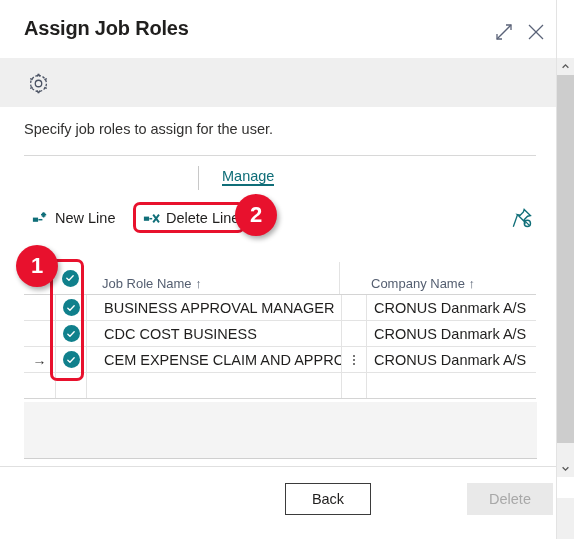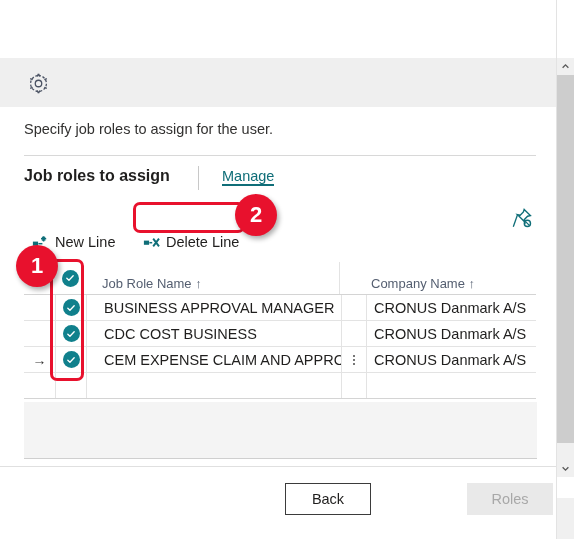--- a/index.html
+++ b/index.html
@@ -133,21 +133,20 @@
     position: absolute;
     top: 0;
     height: 28px;
     display: flex;
     align-items: center;
     gap: 6px;
     font-size: 14.5px;
     color: #201f1e;
     cursor: pointer;
     white-space: nowrap;
-    margin-top: 24px;
   }
   #cmd-new-line { left: 8px; }
   #cmd-delete-line { left: 119px; }
   .cmd-icon {
     width: 17px;
     height: 17px;
     color: #0f6e78;
     flex: none;
   }
   #cmd-pin {
@@ -402,34 +401,51 @@
     pointer-events: none;
   }
   #anno-badge-1 { left: 16px; top: 245px; }
   #anno-badge-2 { left: 235px; top: 194px; }
 </style>
 </head>
 <body>
 
 <div id="dialog">
 
+  <div id="titlebar">
+    <div id="dialog-title">Assign Job Roles</div>
+
+    <div class="titlebar-icon" id="expand-icon">
+      <svg viewBox="0 0 24 24" width="24" height="24" fill="none" stroke="currentColor" stroke-width="1.3">
+        <path d="M14 5 L19 5 L19 10"></path>
+        <path d="M10 19 L5 19 L5 14"></path>
+        <path d="M19 5 L5 19"></path>
+      </svg>
+    </div>
+
+    <div class="titlebar-icon" id="close-icon">
+      <svg viewBox="0 0 24 24" width="24" height="24" fill="none" stroke="currentColor" stroke-width="1.3">
+        <path d="M5 5 L19 19"></path>
+        <path d="M19 5 L5 19"></path>
+      </svg>
+    </div>
+  </div>
 
   <div id="gear-band"></div>
   <div id="gear-icon">
     <svg viewBox="0 0 24 24" width="25" height="25" fill="none" stroke="currentColor" stroke-width="1.25">
       <circle cx="12" cy="12" r="3.1"></circle>
       <path d="M12 2.8 L13.3 5.1 M12 21.2 L10.7 18.9 M20 7.4 L17.6 8.2 M4 16.6 L6.4 15.8 M20 16.6 L17.6 15.8 M4 7.4 L6.4 8.2 M12 2.8 L10.7 5.1 M12 21.2 L13.3 18.9"></path>
       <path d="M12 4.4 A7.6 7.6 0 1 1 11.99 4.4" stroke-dasharray="2.4 1.6"></path>
     </svg>
   </div>
 
   <div id="subtitle">Specify job roles to assign for the user.</div>
   <div id="divider-1"></div>
 
-  <div id="section-title">Job roles to assign</div>
   <div id="tab-sep"></div>
   <div id="tab-manage">Manage</div>
 
   <div id="commandbar">
 
     <div class="cmd-btn" id="cmd-new-line">
       <span class="cmd-icon">
         <svg viewBox="0 0 17 17" width="17" height="17" fill="none" stroke="currentColor" stroke-width="1.5">
           <rect x="0.9" y="7.6" width="5.2" height="4.2" fill="currentColor" stroke="none"></rect>
           <path d="M6.4 9.7 L10.4 9.7"></path>
@@ -531,21 +547,21 @@
       <div class="col-role"></div>
       <div class="col-dots"></div>
       <div class="col-company"></div>
     </div>
   </div>
 
   <div id="grid-footer"></div>
   <div id="divider-2"></div>
 
   <div class="footer-btn" id="btn-back">Back</div>
-  <div class="footer-btn" id="btn-finish">Roles</div>
+  <div class="footer-btn" id="btn-finish">Delete</div>
 
   <div id="right-edge-line"></div>
   <div id="scrollbar">
     <div id="scroll-up">
       <svg viewBox="0 0 10 10" width="9" height="9" fill="none" stroke="currentColor" stroke-width="1.5">
         <path d="M1.8 6.4 L5 3.2 L8.2 6.4"></path>
       </svg>
     </div>
     <div id="scroll-thumb"></div>
     <div id="scroll-down">

